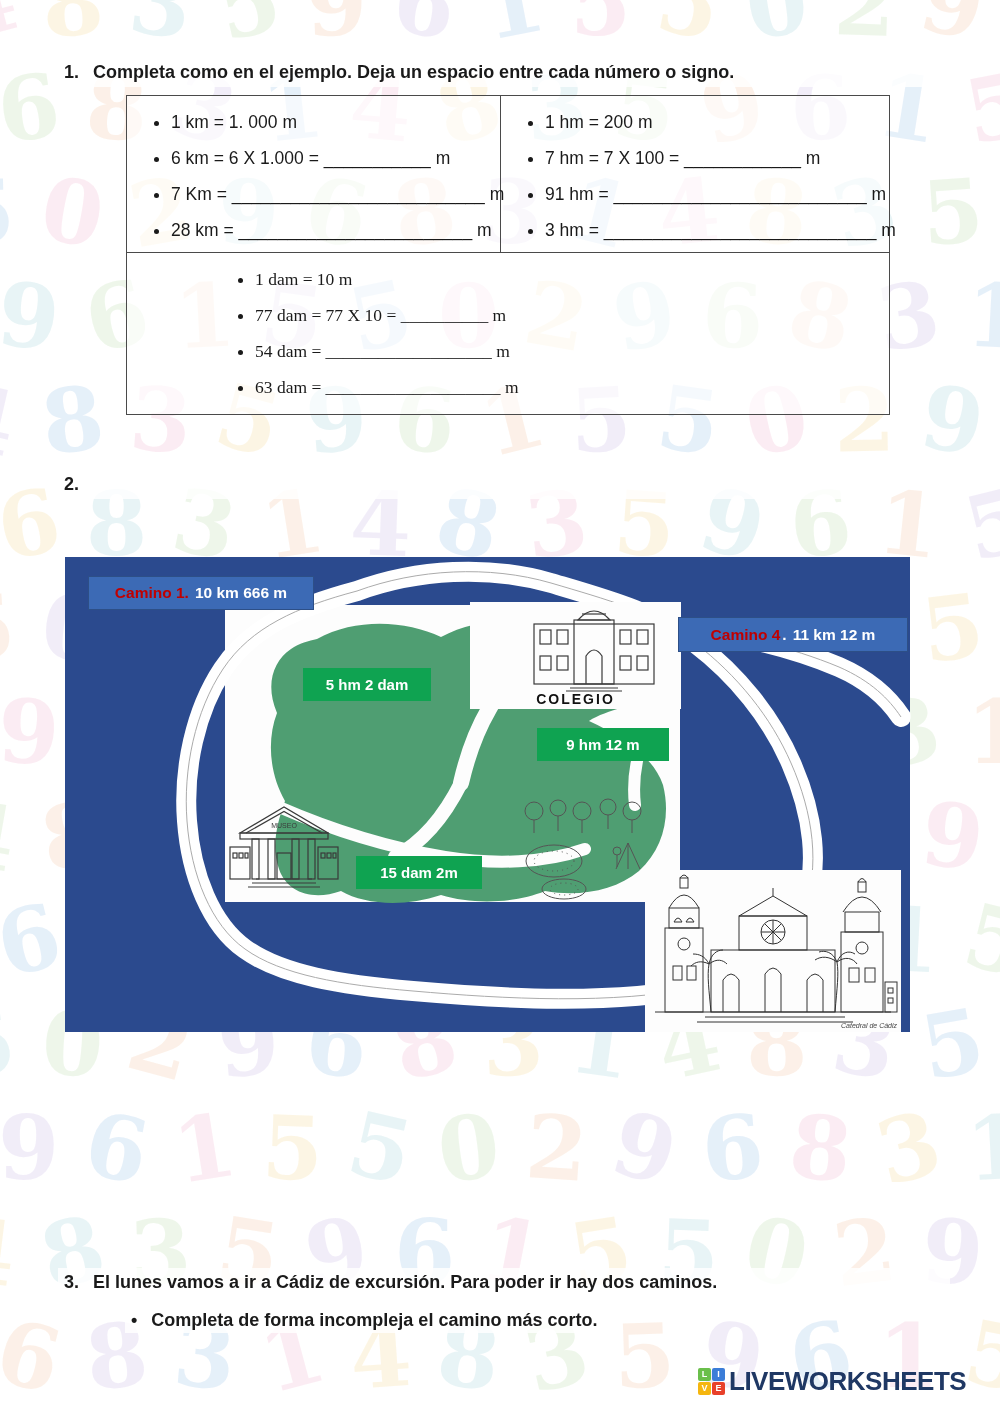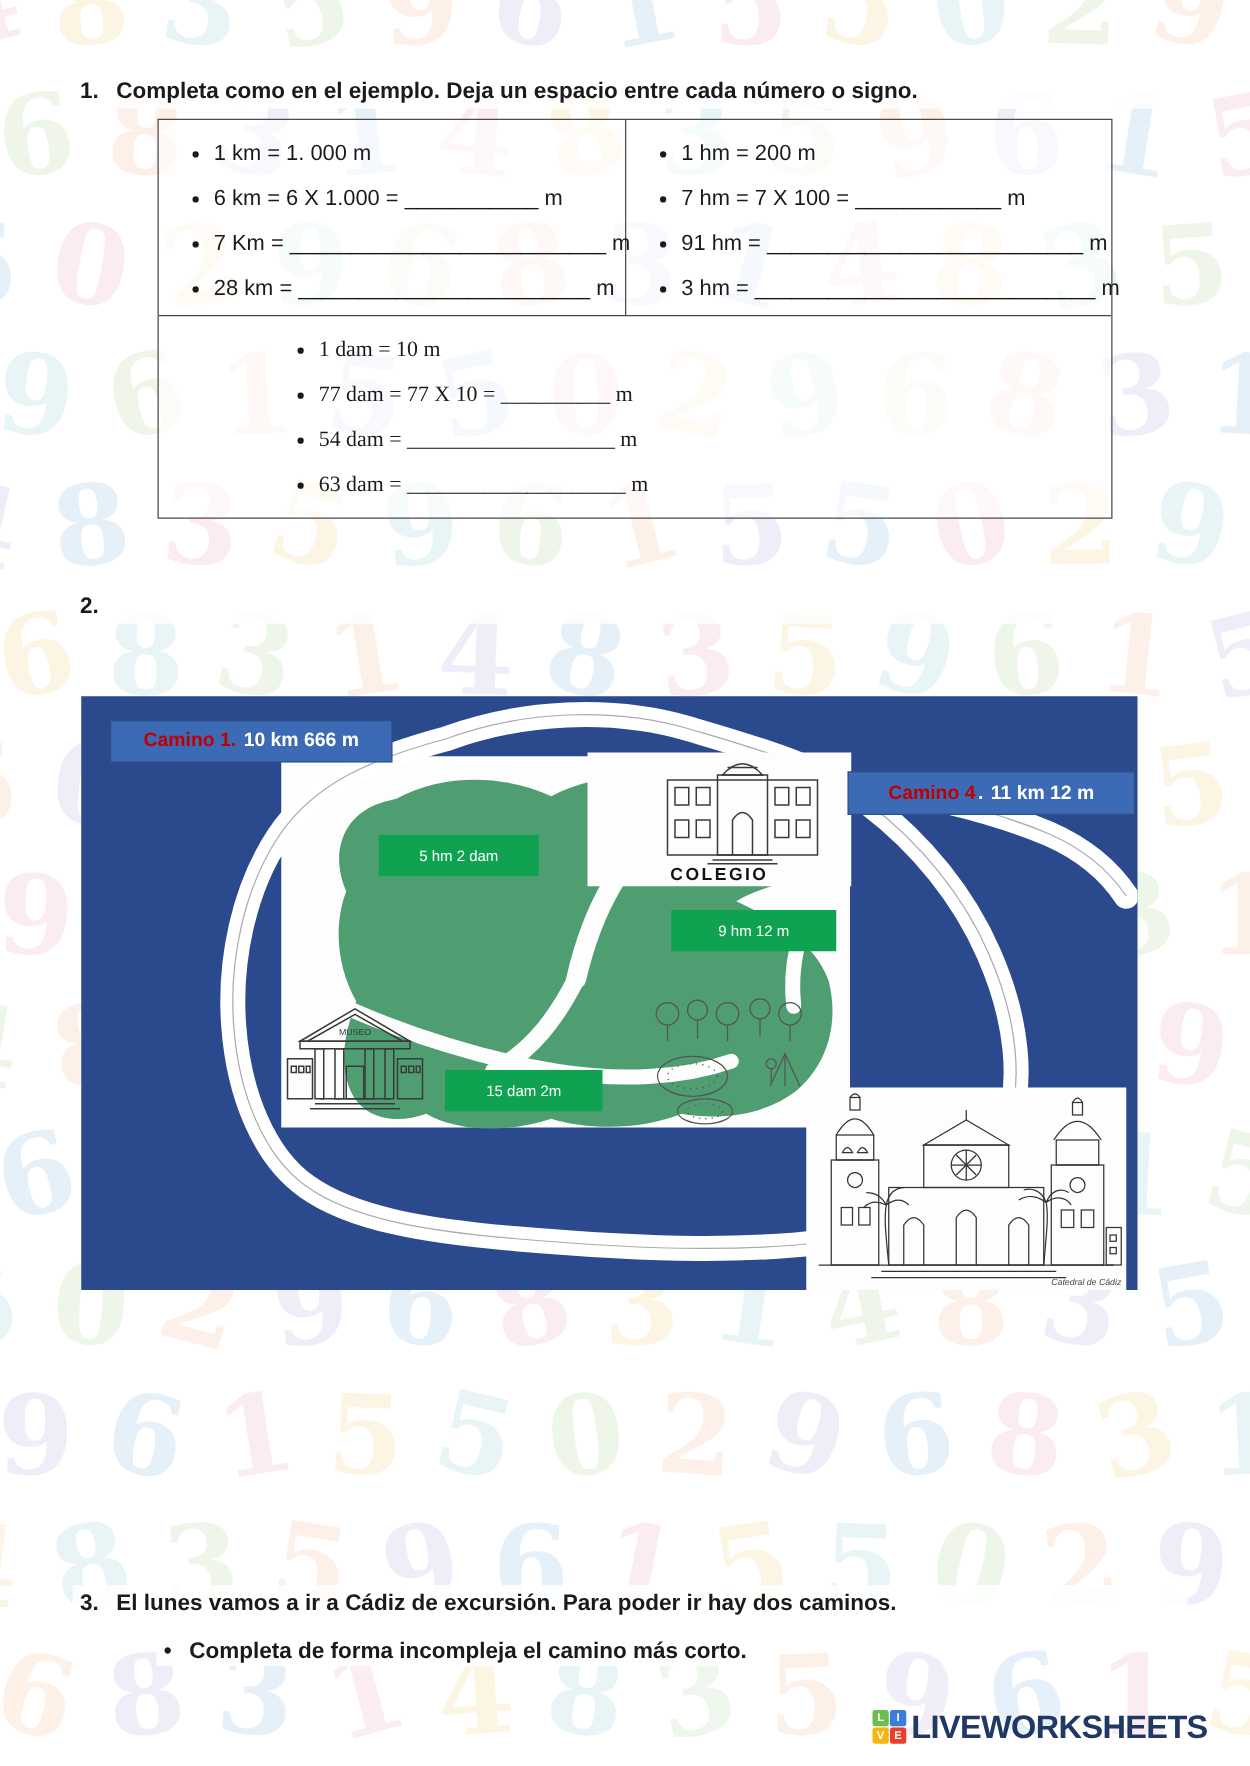--- a/index.html
+++ b/index.html
@@ -45,21 +45,21 @@
     position:absolute;background:var(--camino_panel);
     border:1px solid rgba(0,0,0,.25);
     display:flex;align-items:center;justify-content:center;gap:6px;
     font-size:15.5px;white-space:nowrap;
   }
   .camino-name{color:var(--camino_red);font-weight:bold;}
   .camino-val{color:#ffffff;font-weight:600;}
   .dist-label{
     position:absolute;background:var(--green_label);color:#fff;
     display:flex;align-items:center;justify-content:center;
-    font-size:12px;font-weight:400;white-space:nowrap;
+    font-size:15px;font-weight:700;white-space:nowrap;
   }
   .building{position:absolute;background:#fdfdfd;}
   .building svg{display:block;width:100%;height:100%;}
   .school-caption{
     position:absolute;left:0;right:0;bottom:2px;text-align:center;
     font-weight:800;font-size:14px;letter-spacing:2px;color:#111;
     font-family:"Liberation Sans",sans-serif;
   }
 
   

